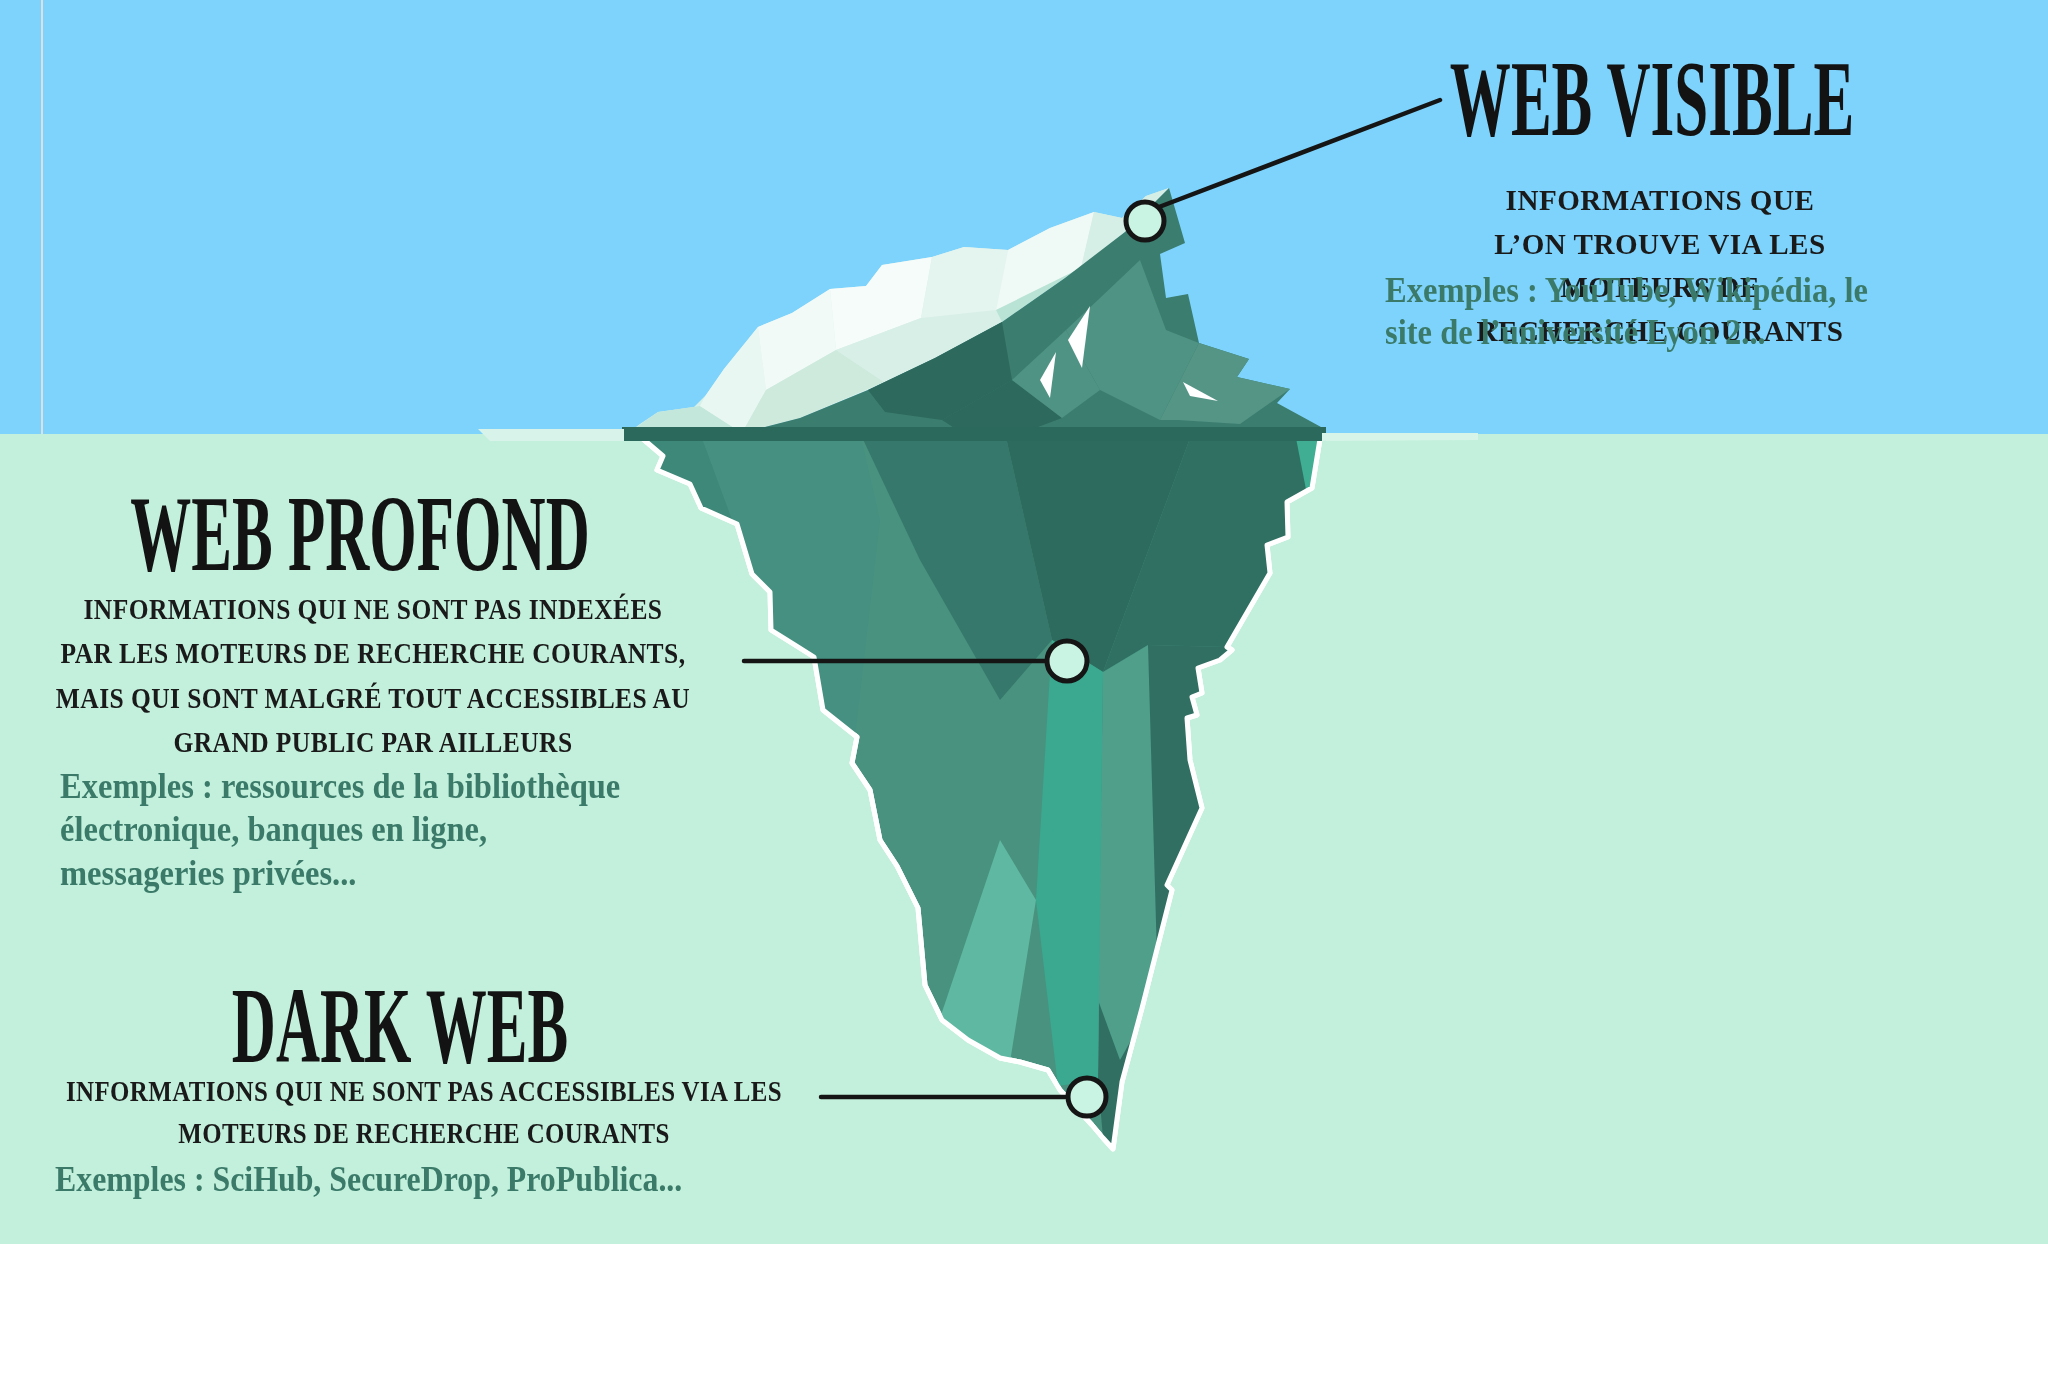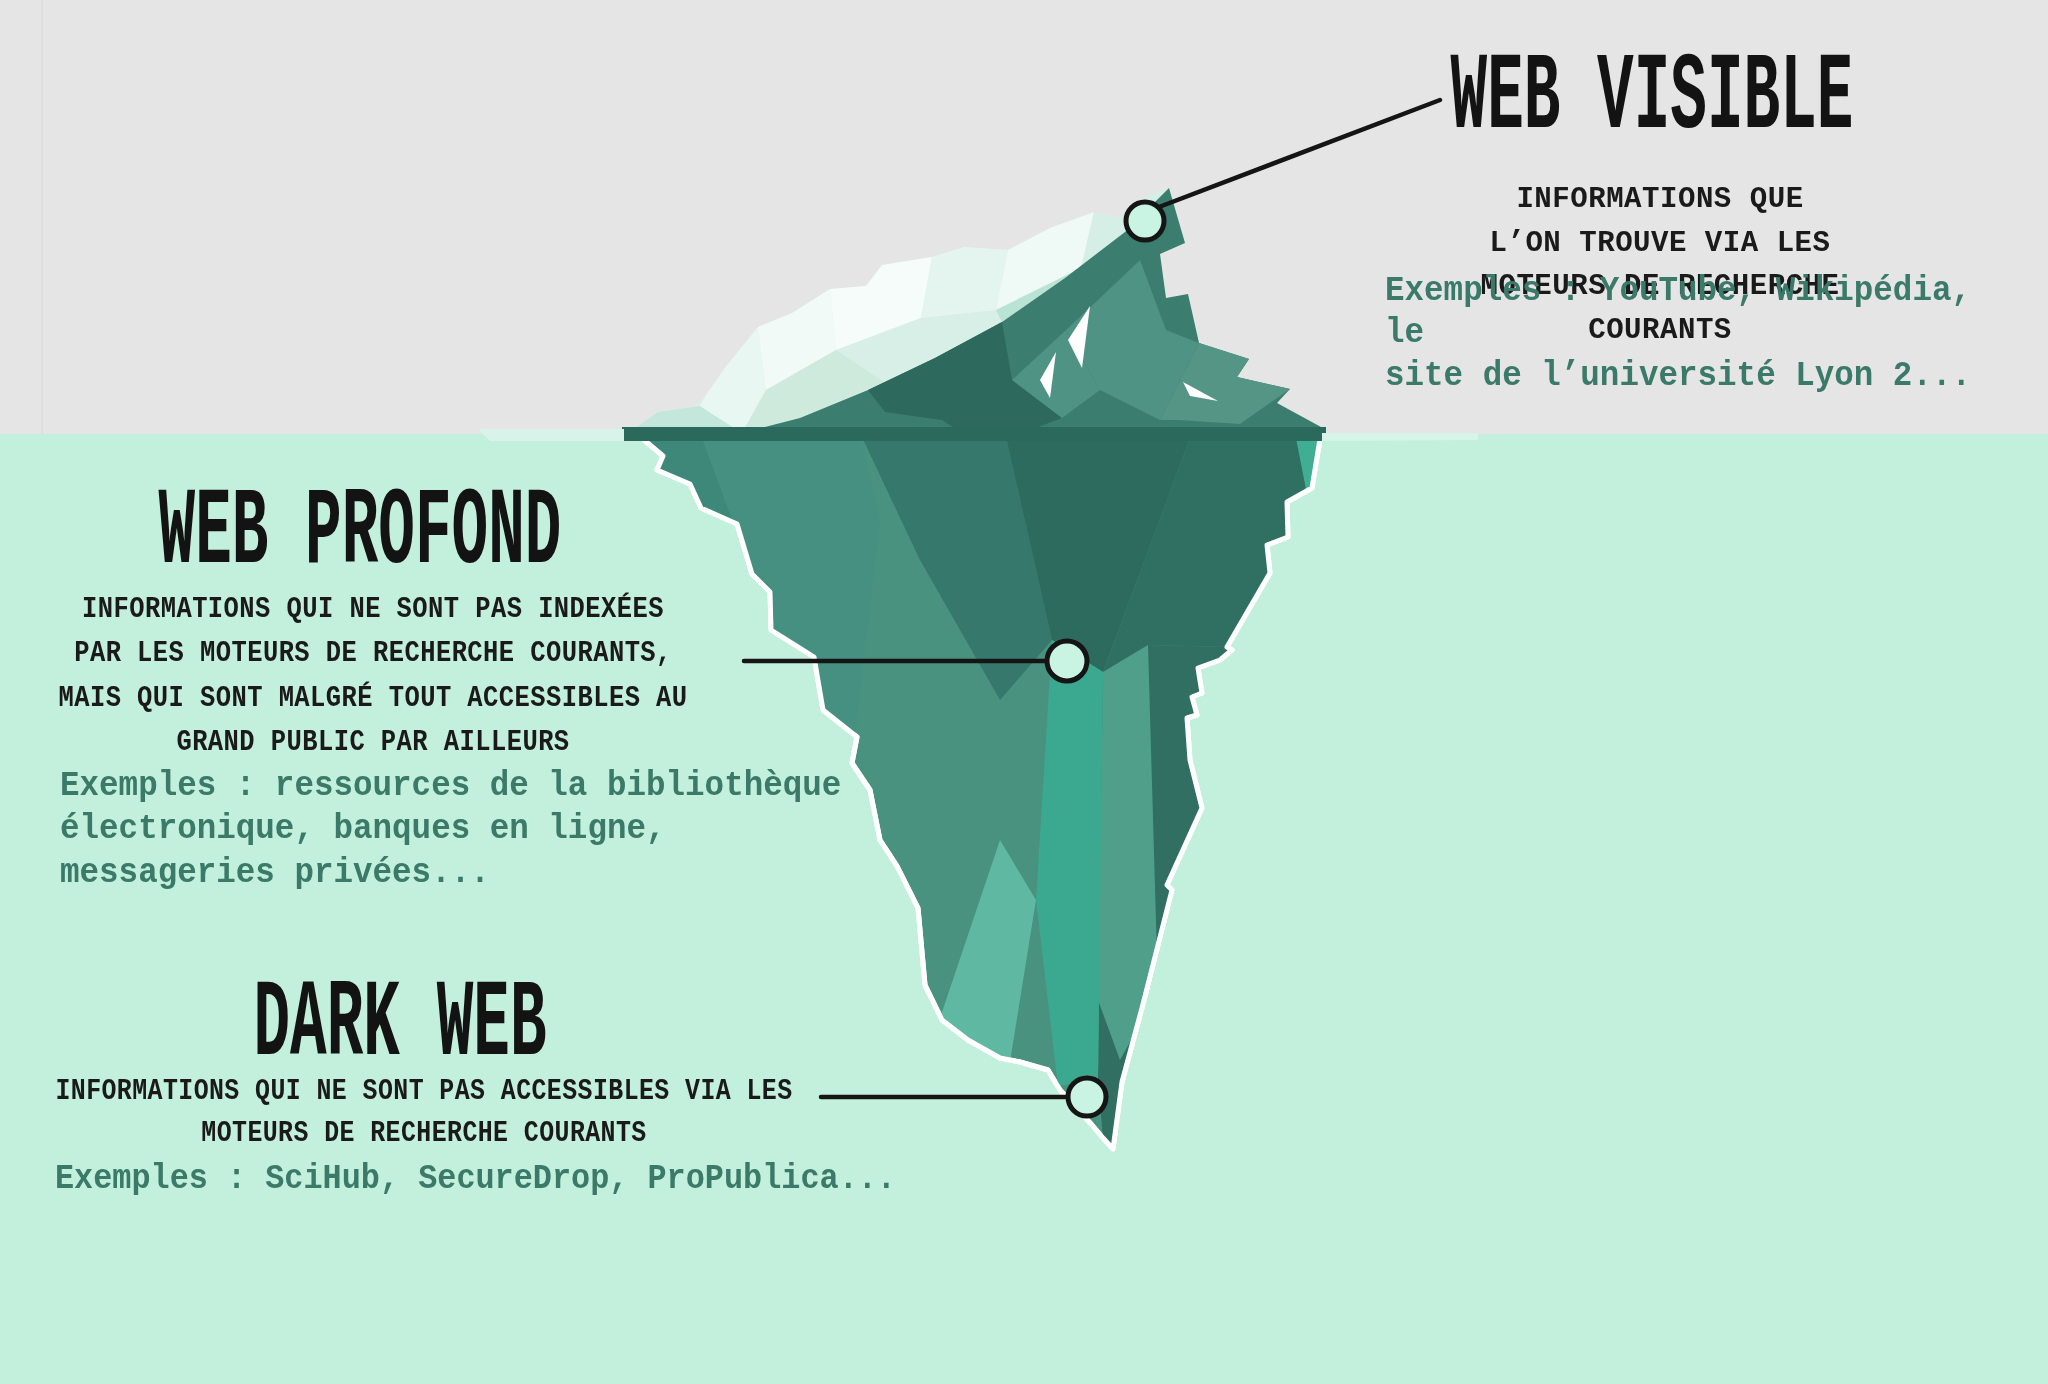--- a/index.html
+++ b/index.html
@@ -1,19 +1,19 @@
 <!DOCTYPE html>
 <html><head>
 <meta charset="utf-8">
 <style>
   html,body{margin:0;padding:0;}
   .stage{
-    position:relative;width:2048px;height:1384px;overflow:hidden;
-    background:#e5e5e5;
-    font-family:Liberation Mono, monospace;
+    position:relative;width:2048px;height:1244px;overflow:hidden;
+    background:#7dd3fc;
+    font-family:Liberation Serif, serif;
   }
   .water-bg{position:absolute;left:0;top:434px;width:2048px;height:950px;background:#c2f0dc;}
   .hairline{position:absolute;left:41px;top:0;width:2px;height:434px;background:#dce1df;}
   svg.scene{position:absolute;left:0;top:0;}
   .headline{
     position:absolute;font-weight:bold;color:#131313;line-height:1;
     white-space:nowrap;font-size:109px;letter-spacing:0;
   }
   .desc{
     position:absolute;font-weight:bold;color:#1a1a1a;font-size:30px;

